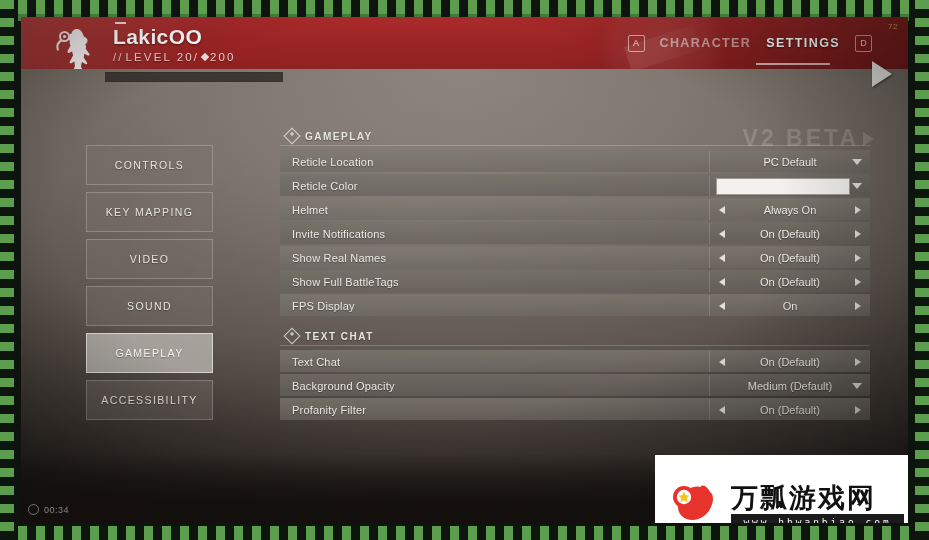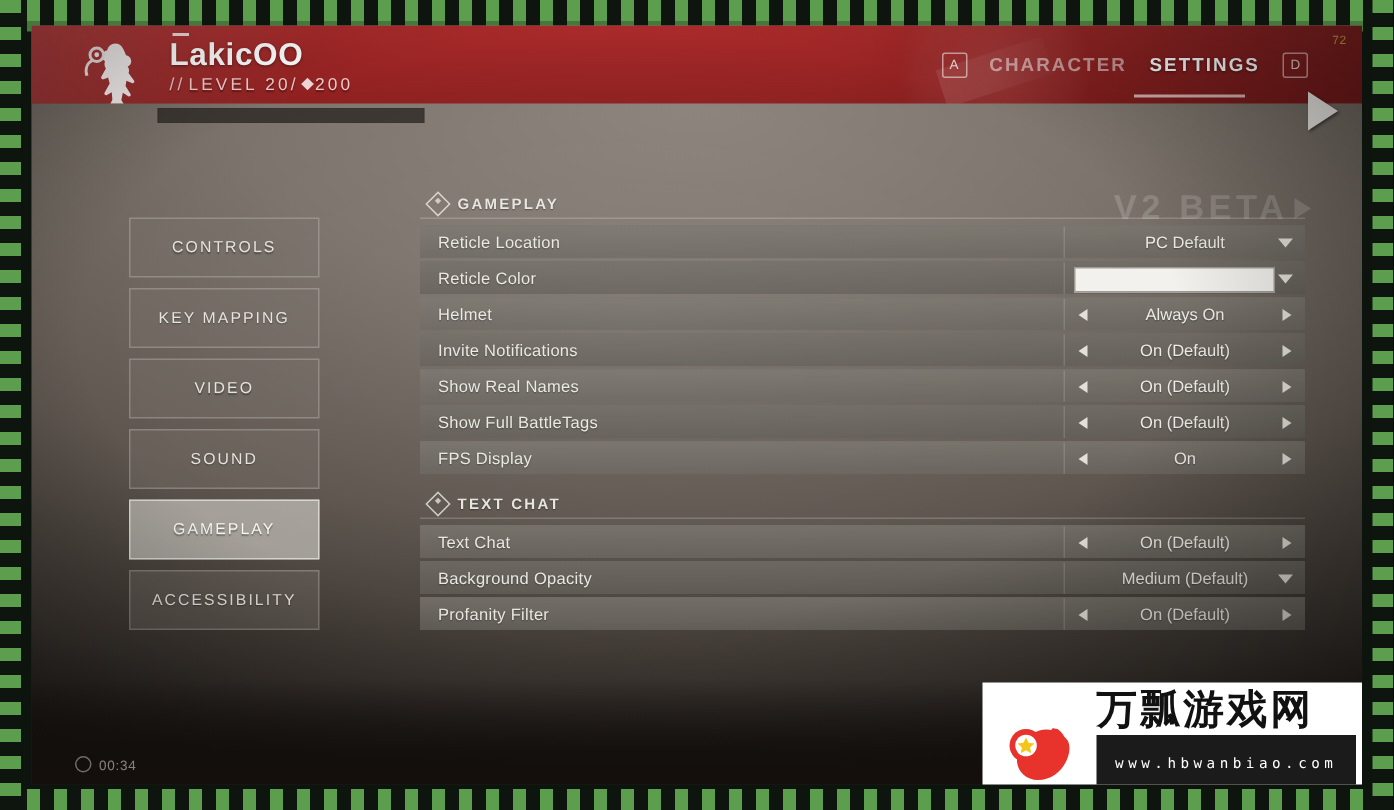--- a/index.html
+++ b/index.html
@@ -188,40 +188,40 @@
     position:absolute;right:34px;top:108px;color:rgba(255,255,255,.17);
     font-size:23px;letter-spacing:3px;font-weight:bold;pointer-events:none;
     display:flex;align-items:center;gap:4px;
   }
   .beta-tri{
     width:0;height:0;border-top:7px solid transparent;border-bottom:7px solid transparent;
     border-left:11px solid rgba(255,255,255,.17);
   }
 
   .timer{
-    position:absolute;left:29px;bottom:8px;display:flex;align-items:center;gap:5px;
+    position:absolute;left:7px;bottom:8px;display:flex;align-items:center;gap:5px;
     color:rgba(225,222,216,.55);font-size:9px;letter-spacing:.5px;
   }
   .timer-dot{
     width:9px;height:9px;border:1px solid rgba(225,222,216,.45);border-radius:50%;
   }
 
   .logo-box{
     position:absolute;right:-6px;bottom:-6px;width:259px;height:74px;background:#fff;
     display:flex;align-items:flex-end;gap:8px;padding:0 10px;box-sizing:border-box;
   }
   .logo-bird{position:relative;width:58px;height:52px;flex:0 0 58px;}
   .logo-text-wrap{flex:1;display:flex;flex-direction:column;gap:3px;}
   .logo-cn{
     font-family:"DejaVu Sans",sans-serif;font-size:27px;font-weight:bold;color:#111;
     letter-spacing:2px;line-height:1;
   }
   .logo-url{
     background:#1b1b1b;color:#fff;font-size:9.5px;letter-spacing:3px;
-    text-align:center;padding:14px 0;font-family:"DejaVu Sans Mono",monospace;
+    text-align:center;padding:2px 0;font-family:"DejaVu Sans Mono",monospace;
   }
 </style>
 </head>
 <body>
 
 <div class="frame">
 
   <div class="dash-top"></div>
   <div class="dash-top2"></div>
   <div class="dash-bottom"></div>

